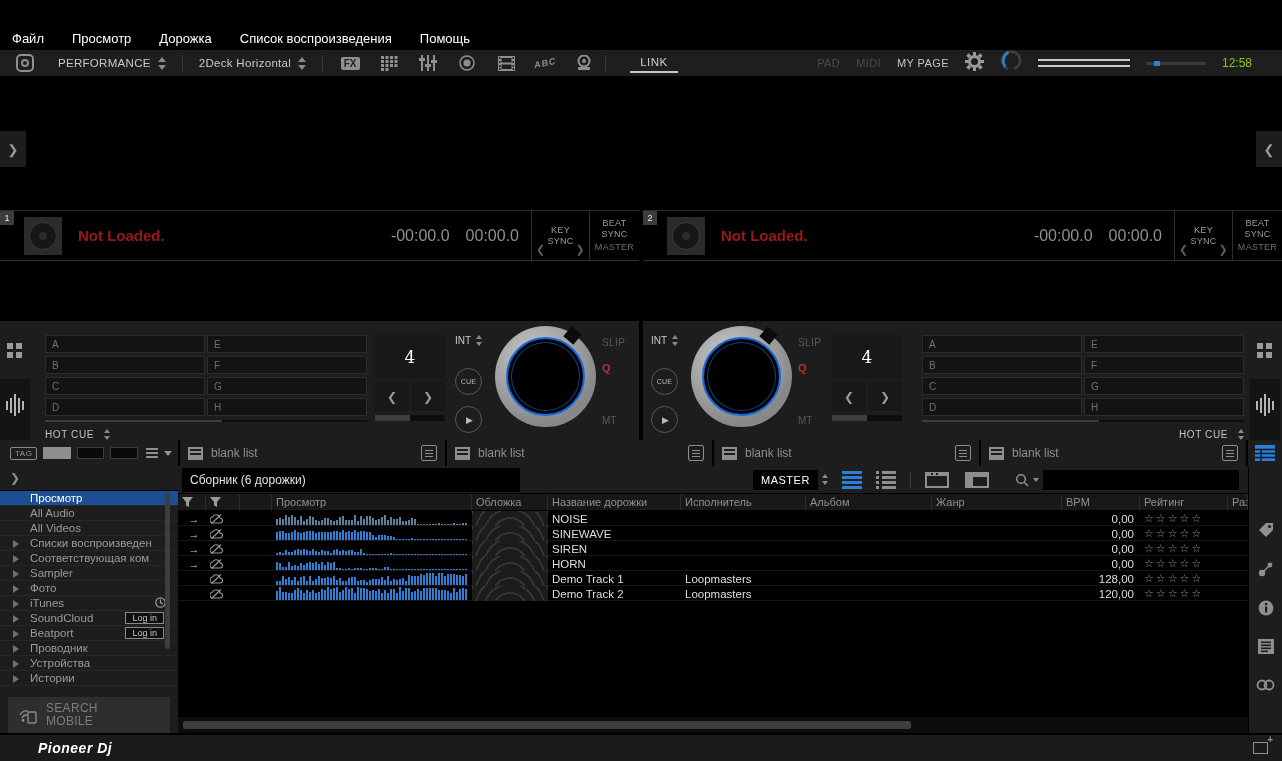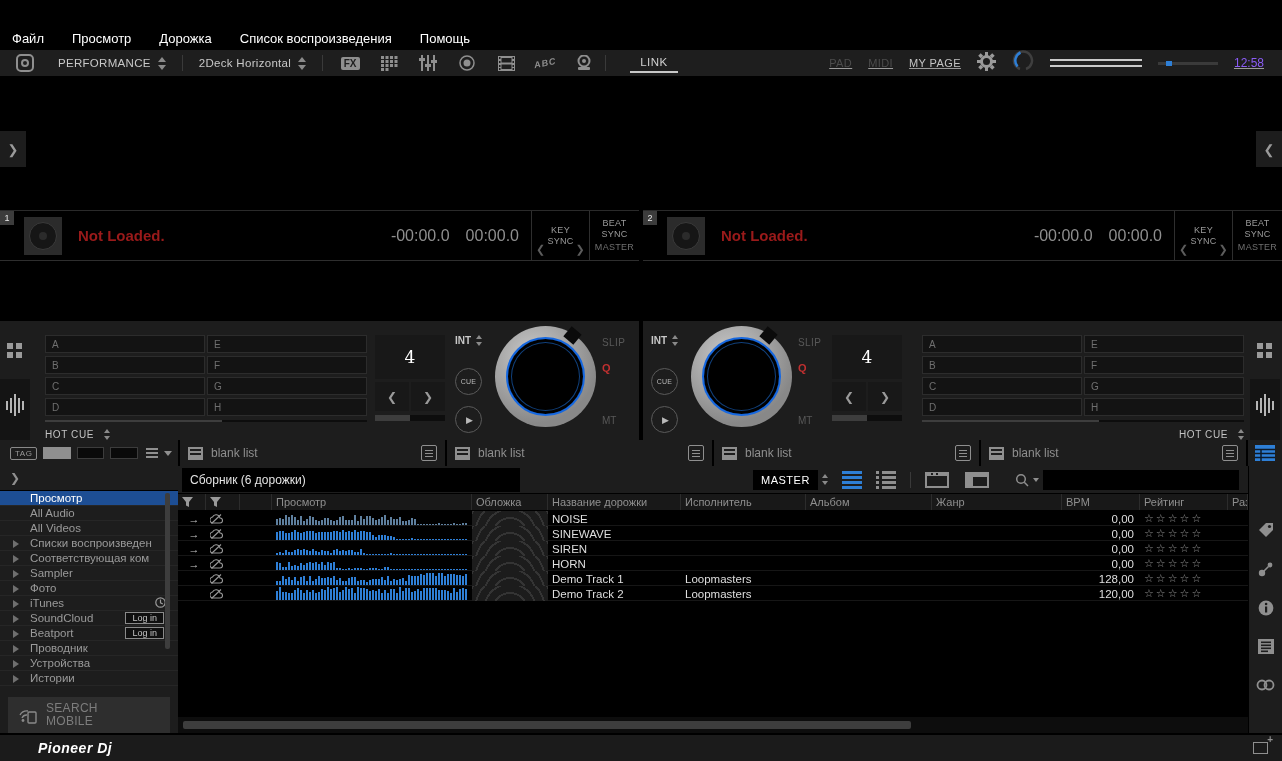--- a/index.html
+++ b/index.html
@@ -29,28 +29,28 @@
   .spinner { display:flex; flex-direction:column; gap:3px; }
   .spinner i { width:0; height:0; border-left:4px solid transparent; border-right:4px solid transparent; }
   .spinner i.up { border-bottom:5px solid #8a8a8a; }
   .spinner i.dn { border-top:5px solid #8a8a8a; }
   .tb-icons { display:flex; align-items:center; gap:17px; margin-left:6px;justify-content:center; }
   .tb-ic { display:flex; align-items:center; justify-content:center; width:22px; height:18px; }
   .tb-ic svg { display:block; }
   .fxbox { background:#8f8f8f; color:#1e1e1e; font-weight:bold; font-size:10px; padding:1px 3px; border-radius:2px; }
   .abc { font-size:9px; font-weight:bold; font-style:italic; color:#8f8f8f; transform:rotate(-12deg); letter-spacing:1px; }
   .tb-link { margin-left:14px; padding:2px 10px 3px; font-size:11.5px; color:#cfcfcf; border-bottom:2px solid #c8c8c8; letter-spacing:.5px; }
-  .tb-right { margin-left:auto; display:flex; align-items:center; gap:16px; padding-right:18px;text-decoration:underline; }
+  .tb-right { margin-left:auto; display:flex; align-items:center; gap:16px; padding-right:30px; }
   .tb-dim { font-size:11px; color:#4c4c4c; letter-spacing:.4px; }
   .tb-mypage { font-size:11px; color:#c4c4c4; letter-spacing:.4px; }
   .meter-lines { display:flex; flex-direction:column; gap:4px; }
   .meter-lines i { width:92px; height:2px; background:#c9c9c9; }
   .vol-slider { position:relative; width:60px; height:3px; background:#3a3a3a; }
   .vol-slider i { position:absolute; left:8px; top:-1px; width:6px; height:5px; background:#2e7fd6; }
-  .tb-clock { font-size:12px; color:#8b5cf6; }
+  .tb-clock { font-size:12px; color:#84cc16; }
 
   
   .wavearea { position:absolute; top:77px; left:0; width:100%; height:133px; background:#000; }
   .edge-expander { position:absolute; top:54px; width:26px; height:36px; background:#1d1d1d; color:#9a9a9a; font-size:13px; display:flex; align-items:center; justify-content:center; }
   .edge-expander.left { left:0; } .edge-expander.right { right:0; }
 
   
   .decks { position:absolute; top:210px; left:0; width:100%; height:230px; display:flex; gap:4px; background:#000; }
   .deck { position:relative; flex:1; background:#000; border-top:1px solid #2a2a2a; }
   .deck-header { position:relative; height:50px; border-bottom:1px solid #2e2e2e; display:flex; align-items:center; }
@@ -85,21 +85,21 @@
   .spinner.small i { border-left-width:3.5px; border-right-width:3.5px; }
   .spinner.small i.up { border-bottom-width:4px; } .spinner.small i.dn { border-top-width:4px; }
 
   .beatjump { width:70px; flex:none; padding-top:14px; margin-right:10px; }
   .bj-num { height:44px; background:#181818; color:#fff; font-family:"DejaVu Serif", serif; font-size:17px; display:flex; align-items:center; justify-content:center; }
   .bj-btns { display:flex; gap:2px; margin-top:3px; }
   .bj-btns .bj-btn { flex:1; height:29px; background:#181818; color:#9a9a9a; font-size:12px; display:flex; align-items:center; justify-content:center; }
   .bj-bar { height:6px; margin-top:4px; background:linear-gradient(90deg,#3d3d3d 0 50%, #0d0d0d 50%); }
 
   .intcol { width:40px; flex:none; padding-top:14px; display:flex; flex-direction:column; align-items:flex-start; }
-  .int-row { display:flex; align-items:center; gap:5px; color:#c8c8c8; font-size:10px; font-weight:bold; }
+  .int-row { display:flex; align-items:center; gap:5px; color:#c8c8c8; font-size:10px; font-weight:normal; }
   .round-btn { width:27px; height:27px; border:1px solid #5a5a5a; border-radius:50%; color:#b9b9b9; display:flex; align-items:center; justify-content:center; margin-top:11px; }
   .round-btn.cue { font-size:7px; letter-spacing:.2px; margin-top:22px; }
   .round-btn.play { font-size:9px; padding-left:2px; }
 
   .jog { width:101px; height:101px; margin-top:5px; flex:none; border-radius:50%; background:radial-gradient(circle at 38% 32%, #cdcdcd, #888 70%); position:relative; }
   .jog .inner { position:absolute; inset:11px; border-radius:50%; background:#000; border:2px solid #1668e0; box-shadow:inset 0 0 0 3px #000, inset 0 0 0 4px #10407c; }
   .jog .notch { position:absolute; top:3px; right:17px; width:13px; height:13px; background:#0b0b0b; transform:rotate(40deg); }
 
   .slipcol { width:34px; flex:none; padding:16px 0 14px 6px; display:flex; flex-direction:column; }
   .slipcol .slip { color:#585858; font-size:10px; letter-spacing:.4px; }

